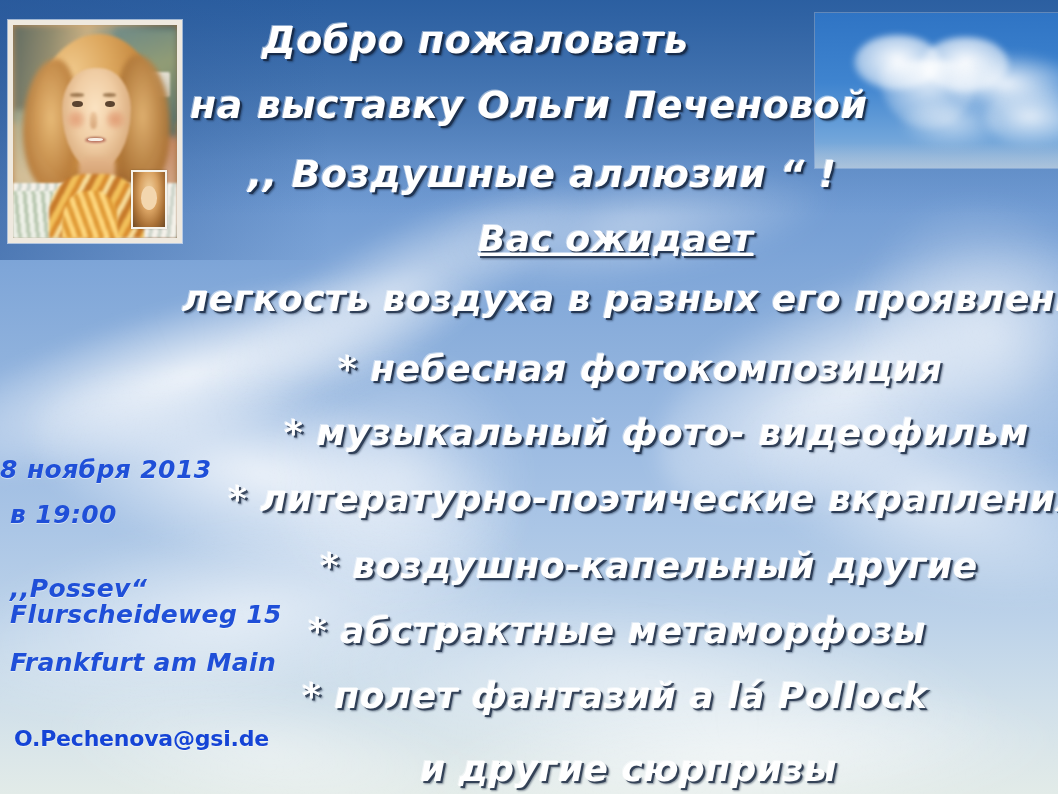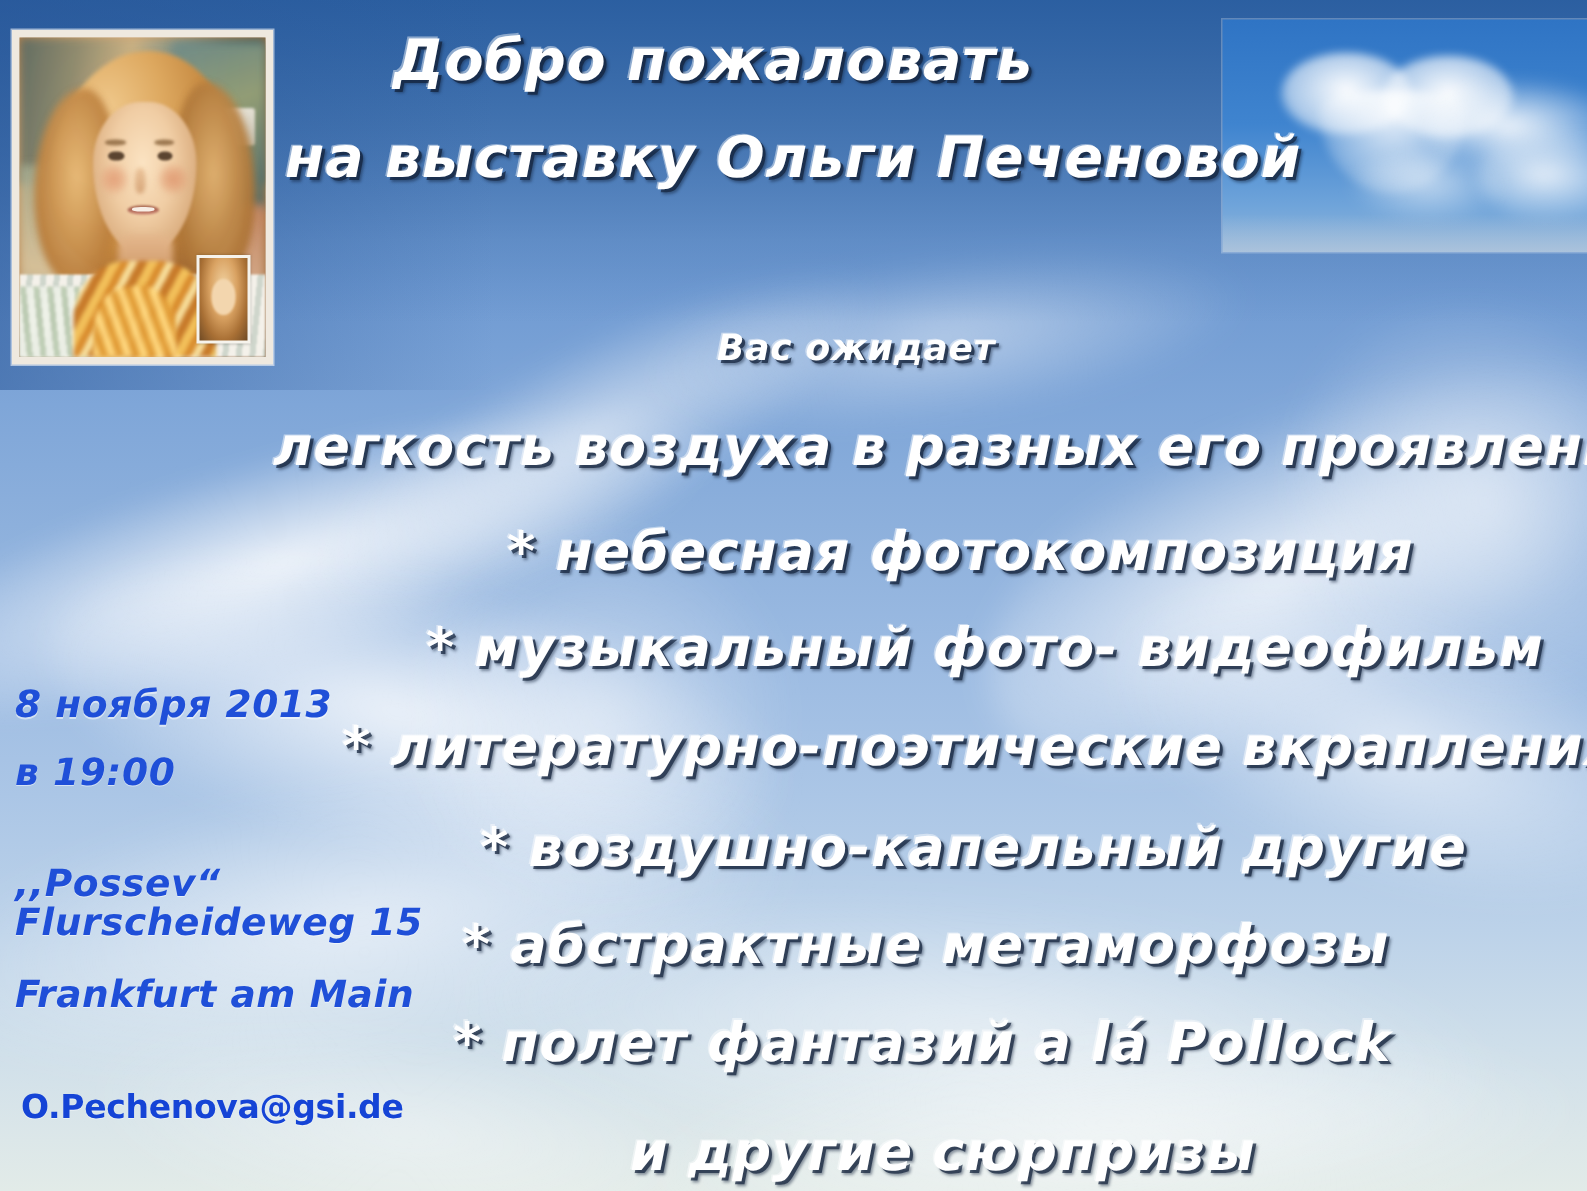--- a/index.html
+++ b/index.html
@@ -321,31 +321,32 @@
     </div>
     <div class="cwisp cw1"></div>
     <div class="cwisp cw2"></div>
     <div class="cwisp cw3"></div>
     <div class="chaze"></div>
   </div>
 
   <div id="maintext">
     <div class="line" id="t0" style="left: 262px; top: 18px; font-size: 38px;">Добро пожаловать</div>
     <div class="line" id="t1" style="left: 190px; top: 83px; font-size: 38px;">на выставку Ольги Печеновой</div>
-    <div class="line" id="b0" style="left: 478px; top: 218px; font-size: 24px;">Вас ожидает</div>
+    <div class="line" id="t2" style="left: 248px; top: 152px; font-size: 38px;">,, Воздушные аллюзии “ !</div>
+    <div class="line" id="b0" style="left: 478px; top: 218px; font-size: 36px; text-decoration: underline;">Вас ожидает</div>
     <div class="line" id="b1" style="left: 182px; top: 278px; font-size: 36px;">легкость воздуха в разных его проявлениях:</div>
     <div class="line" id="b2" style="left: 338px; top: 348px; font-size: 36px;">* небесная фотокомпозиция</div>
     <div class="line" id="b3" style="left: 284px; top: 412px; font-size: 36px;">* музыкальный фото- видеофильм</div>
     <div class="line" id="b4" style="left: 228px; top: 478px; font-size: 36px;">* литературно-поэтические вкрапления</div>
     <div class="line" id="b5" style="left: 320px; top: 545px; font-size: 36px;">* воздушно-капельный другие</div>
     <div class="line" id="b6" style="left: 308px; top: 610px; font-size: 36px;">* абстрактные метаморфозы</div>
     <div class="line" id="b7" style="left: 302px; top: 675px; font-size: 36px;">* полет фантазий a lá Pollock</div>
     <div class="line" id="b8" style="left: 420px; top: 748px; font-size: 36px; text-align: right;">и другие сюрпризы</div>
   </div>
 
-  <div class="blue slant" id="i0" style="left: 10px; top: 455px;">8 ноября 2013</div>
+  <div class="blue slant" id="i0" style="left: 0; top: 455px;">8 ноября 2013</div>
   <div class="blue slant" id="i1" style="left: 10px; top: 500px;">в 19:00</div>
   <div class="blue slant" id="i2" style="left: 10px; top: 574px;">,,Possev“</div>
   <div class="blue slant" id="i3" style="left: 10px; top: 600px;">Flurscheideweg 15</div>
   <div class="blue slant" id="i4" style="left: 10px; top: 648px;">Frankfurt am Main</div>
   <div class="email" id="em" style="left: 14px; top: 726px;">O.Pechenova@gsi.de</div>
 
 </div>
 
 </body></html>

